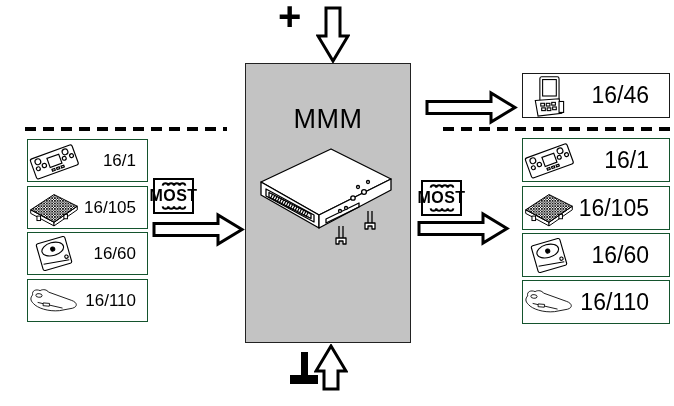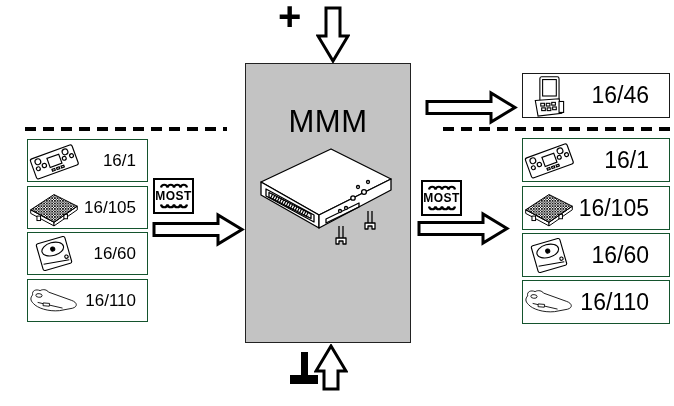--- a/index.html
+++ b/index.html
@@ -8,21 +8,21 @@
     font-family:"Liberation Sans",sans-serif;color:#000;overflow:hidden;
   }
   .abs{position:absolute;}
   
   .mmm-box{
     left:245px;top:63px;width:166px;height:280px;
     background:#c3c3c3;border:1.5px solid #222;box-sizing:border-box;
   }
   .mmm-label{
     position:absolute;left:0;top:40px;width:100%;text-align:center;
-    font-size:31px;letter-spacing:.5px;
+    font-size:27px;letter-spacing:.5px;
   }
   .mmm-device{position:absolute;left:6px;top:80px;}
   
   .plus{left:278px;top:-4px;font-size:40px;font-weight:900;line-height:1;}
   
   .dash{
     height:4px;background:repeating-linear-gradient(90deg,#000 0,#000 11px,transparent 11px,transparent 18px);
   }
   .dash-left{left:25px;top:127px;width:202px;}
   .dash-right{left:443px;top:127px;width:229px;}
@@ -35,21 +35,21 @@
   .item-box .lbl{flex:1;text-align:right;font-size:17px;padding-right:11px;white-space:nowrap;}
   .left-col{left:27px;width:121px;height:43px;}
   .right-col{left:522px;width:148px;height:44px;}
   .right-col .lbl{font-size:23px;padding-right:20px;}
   .out-box{border-width:1.5px;border-color:#1a1a1a;}
   
   .emblem{
     width:41px;height:36px;background:#fff;border:2px solid #000;box-sizing:border-box;
     display:flex;flex-direction:column;align-items:center;justify-content:center;
   }
-  .emblem .mtxt{font-size:12px;font-weight:bold;letter-spacing:.5px;line-height:1;margin:1px 0;}
+  .emblem .mtxt{font-size:16px;font-weight:bold;letter-spacing:.5px;line-height:1;margin:1px 0;}
   svg{display:block;}
 </style>
 </head>
 <body>
 
 <div class="stage">
 
   <div class="abs plus">+</div>
   <svg class="abs" style="left:316px;top:6px;" width="34" height="57" viewBox="0 0 34 57">
     <polygon points="10,2 24,2 24,30 32,30 17,55 2,30 10,30" fill="#fff" stroke="#000" stroke-width="3"></polygon>

